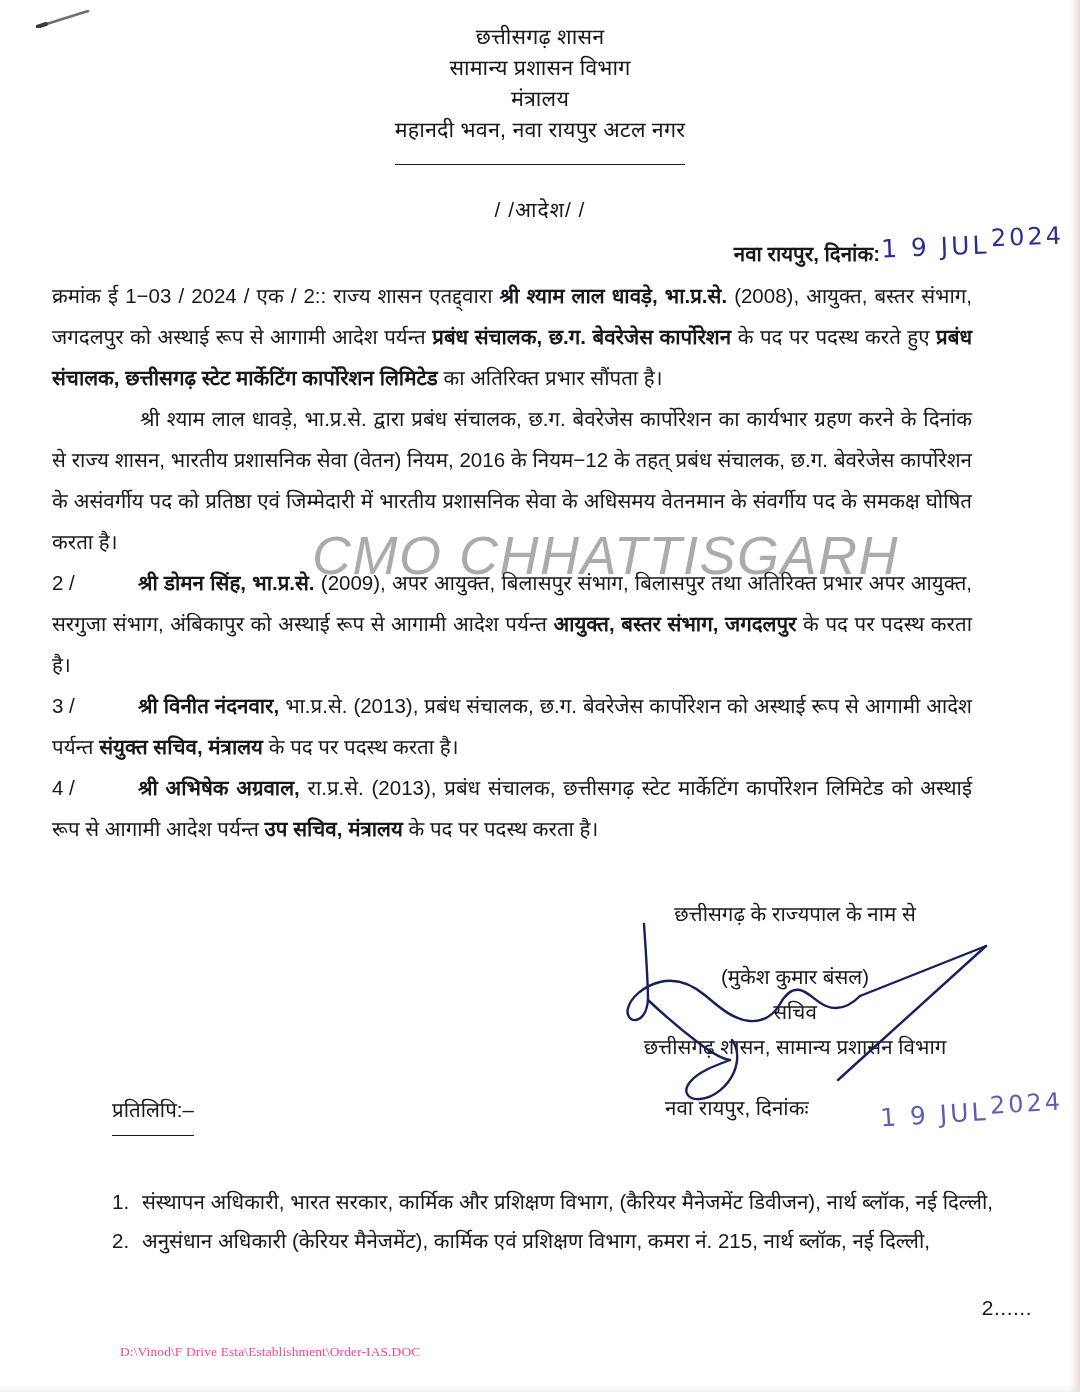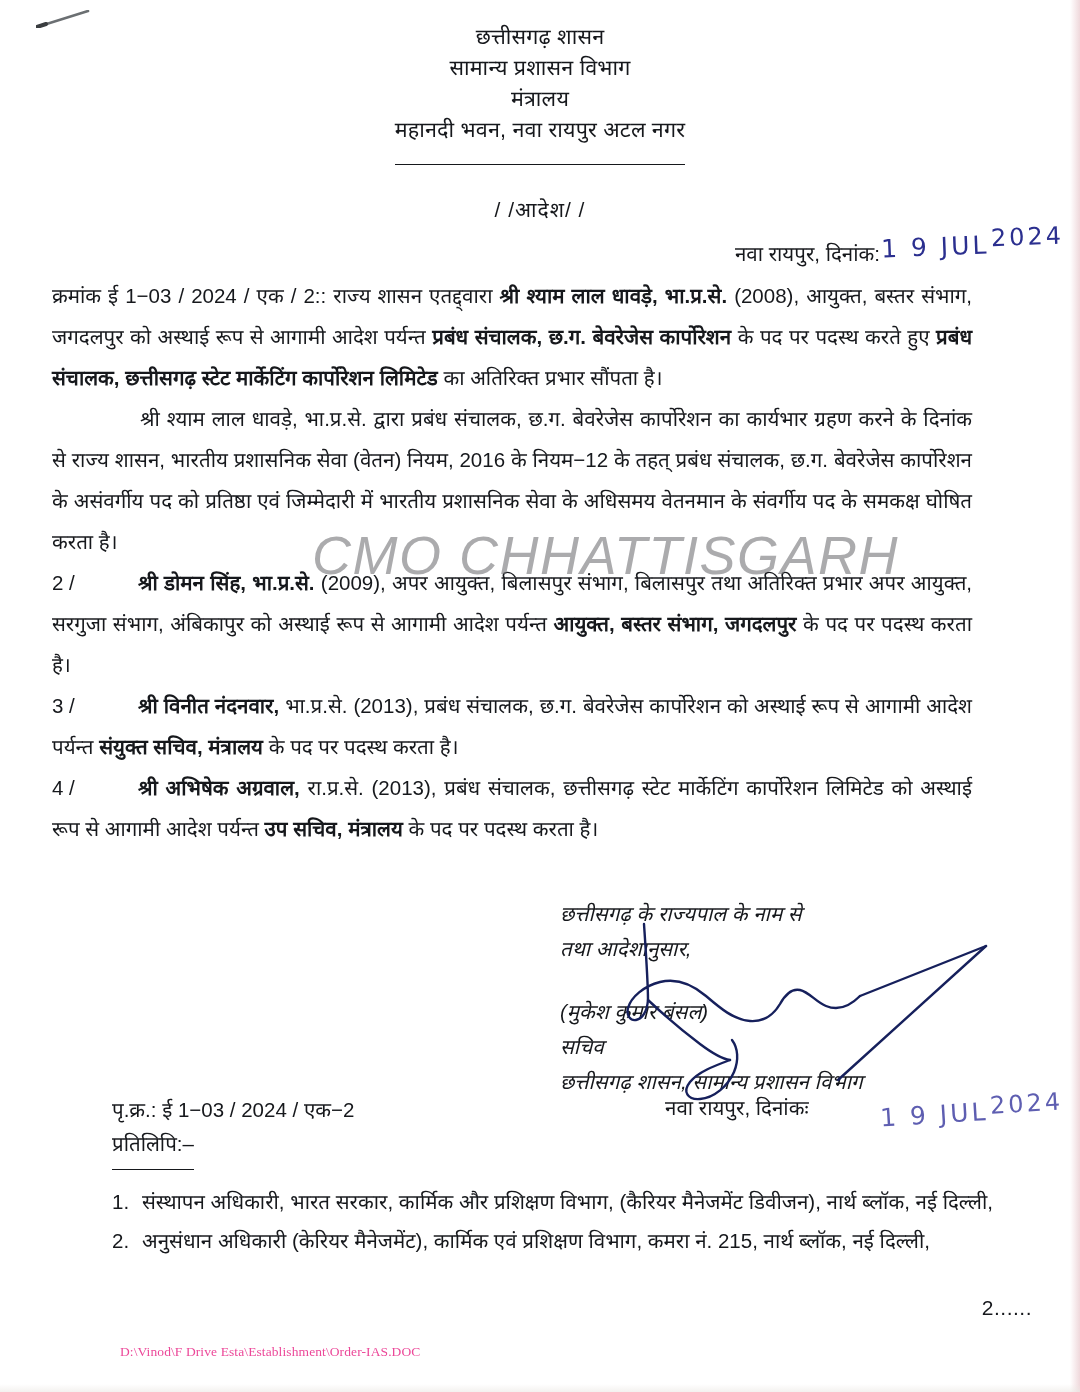--- a/index.html
+++ b/index.html
@@ -69,20 +69,21 @@
   .date-row {
     position: relative;
     height: 40px;
     margin-top: 8px;
   }
   .date-label {
     position: absolute;
     right: 200px; top: 8px;
     font-size: 20.5px;
     white-space: nowrap;
+    font-weight: bold;
   }
   .stamp {
     position: absolute;
     font-family: "DejaVu Sans", sans-serif;
     color: #2b2f8f;
     font-size: 25px;
     letter-spacing: 3px;
     white-space: nowrap;
     transform: rotate(-2.2deg);
     font-weight: 500;
@@ -123,24 +124,23 @@
     user-select: none;
     font-style: italic;
   }
 
   
   .sig-block {
     position: absolute;
     left: 560px;
     top: 896px;
     width: 470px;
-    text-align: left;
+    text-align: center;
     font-size: 20.5px;
     line-height: 35px;
-    font-style: italic;
   }
   .sig-name { margin-top: 28px; }
   .sig-desig { }
   .sig-dept { }
   .signature-svg {
     position: absolute;
     left: 588px;
     top: 920px;
     width: 420px;
     height: 185px;
@@ -262,38 +262,36 @@
       <p class="para"><span class="num">3 /</span><span class="b">श्री विनीत नंदनवार,</span><span> भा.प्र.से. (2013), प्रबंध संचालक, छ.ग. बेवरेजेस कार्पोरेशन को अस्थाई रूप से आगामी आदेश पर्यन्त </span><span class="b">संयुक्त सचिव, मंत्रालय</span><span> के पद पर पदस्थ करता है।</span></p>
 
       <p class="para"><span class="num">4 /</span><span class="b">श्री अभिषेक अग्रवाल,</span><span> रा.प्र.से. (2013), प्रबंध संचालक, छत्तीसगढ़ स्टेट मार्केटिंग कार्पोरेशन लिमिटेड को अस्थाई रूप से आगामी आदेश पर्यन्त </span><span class="b">उप सचिव, मंत्रालय</span><span> के पद पर पदस्थ करता है।</span></p>
 
     </div>
 
     <div class="watermark">CMO CHHATTISGARH</div>
 
     <div class="sig-block">
       <div>छत्तीसगढ़ के राज्यपाल के नाम से</div>
-      <div>तथा आदेशानुसार,</div>
       <div class="sig-name">(मुकेश कुमार बंसल)</div>
       <div class="sig-desig">सचिव</div>
       <div class="sig-dept">छत्तीसगढ़ शासन, सामान्य प्रशासन विभाग</div>
     </div>
 
     <svg class="signature-svg" viewBox="0 0 420 185">
       <g fill="none" stroke="#16205c" stroke-width="2.4" stroke-linecap="round" stroke-linejoin="round">
         <path d="M56,4 C58,34 60,62 60,80 C59,92 54,99 48,100 C43,101 38,96 40,88 C43,77 56,66 72,62 C88,58 104,64 118,76 C132,88 146,100 162,101 C176,102 186,94 192,84 C197,75 203,68 212,70 C221,72 228,82 238,86 C250,91 262,86 272,76"></path>
         <path d="M60,80 C76,95 96,112 112,124 C124,133 134,139 142,140"></path>
         <path d="M142,140 C126,146 110,152 102,162 C94,172 100,180 112,179 C126,178 140,166 146,152 C151,140 150,128 144,120"></path>
         <path d="M272,76 L398,26"></path>
         <path d="M398,26 L250,160"></path>
       </g>
     </svg>
 
     <div class="endorse">
-      <div>पृ.क्र.: ई 1−03 / 2024 / एक−2</div>
       <div>
         <span class="endorse-under">प्रतिलिपि:–</span>
       </div>
     </div>
 
     <div class="endorse-right">नवा रायपुर, दिनांकः</div>
 
     <div class="stamp-bottom">
       <span>1 9 JUL</span><span class="y">2024</span>
     </div>

